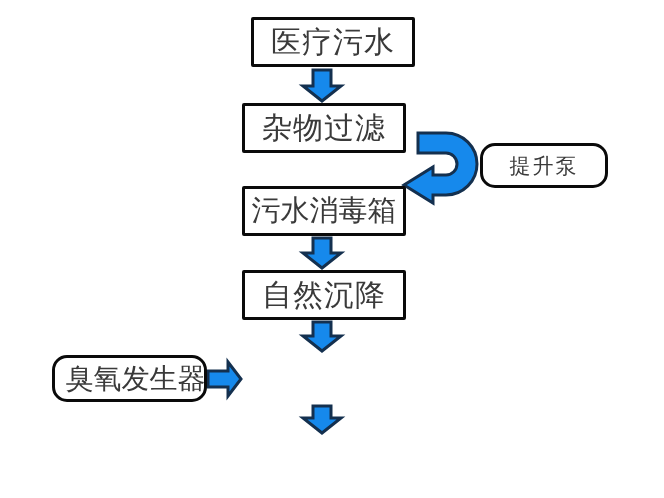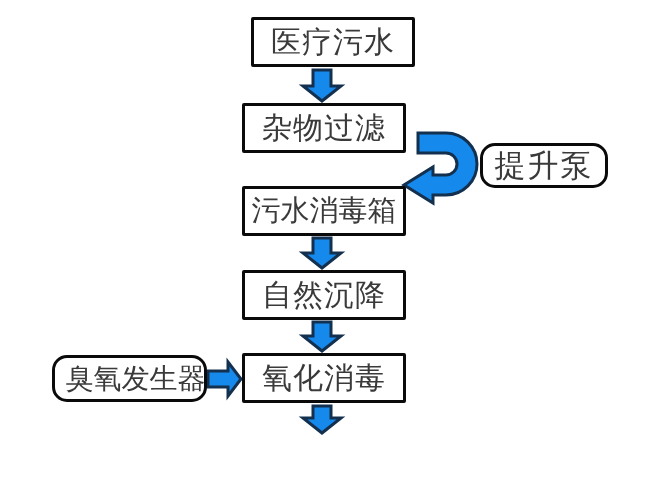--- a/index.html
+++ b/index.html
@@ -41,21 +41,21 @@
     display:flex;align-items:center;justify-content:center;
     color:var(--text);
     white-space:nowrap;
   }
   .n1{left:242px;top:17px;margin-left:9px;}
   .n2{left:242px;top:103px;}
   .n3{left:242px;top:186px;font-size:29px;letter-spacing:0;}
   .n4{left:242px;top:270px;}
   .n5{left:242px;top:353px;}
   .n6{left:242px;top:436px;}
-  .p1{left:480px;top:143px;width:128px;height:45px;font-size:31px;letter-spacing:2px;}
+  .p1{left:480px;top:143px;width:128px;height:45px;font-size:21px;letter-spacing:2px;}
   .p2{left:52px;top:355px;width:155px;height:47px;font-size:28px;letter-spacing:0;padding-left:12px;}
   .arrow-shape{
     fill:var(--arrow-fill);
     stroke:var(--arrow-outline);
     stroke-width:3;
     stroke-linejoin:miter;
   }
 </style>
 </head>
 <body>
@@ -74,18 +74,17 @@
 
     <polygon class="arrow-shape" points="208,371 228,371 228,362 241,379 228,396 228,387 208,387"></polygon>
 
     <polygon class="arrow-shape" points="313,406 331,406 331,418 341,418 322,433 303,418 313,418"></polygon>
   </svg>
 
   <div class="node n1">医疗污水</div>
   <div class="node n2">杂物过滤</div>
   <div class="node n4">自然沉降</div>
   <div class="node n3">污水消毒箱</div>
-  <div class="node n5">氧化消毒</div>
 
   <div class="pill p1">提升泵</div>
   <div class="pill p2">臭氧发生器</div>
 
 </div>
 
 </body></html>

